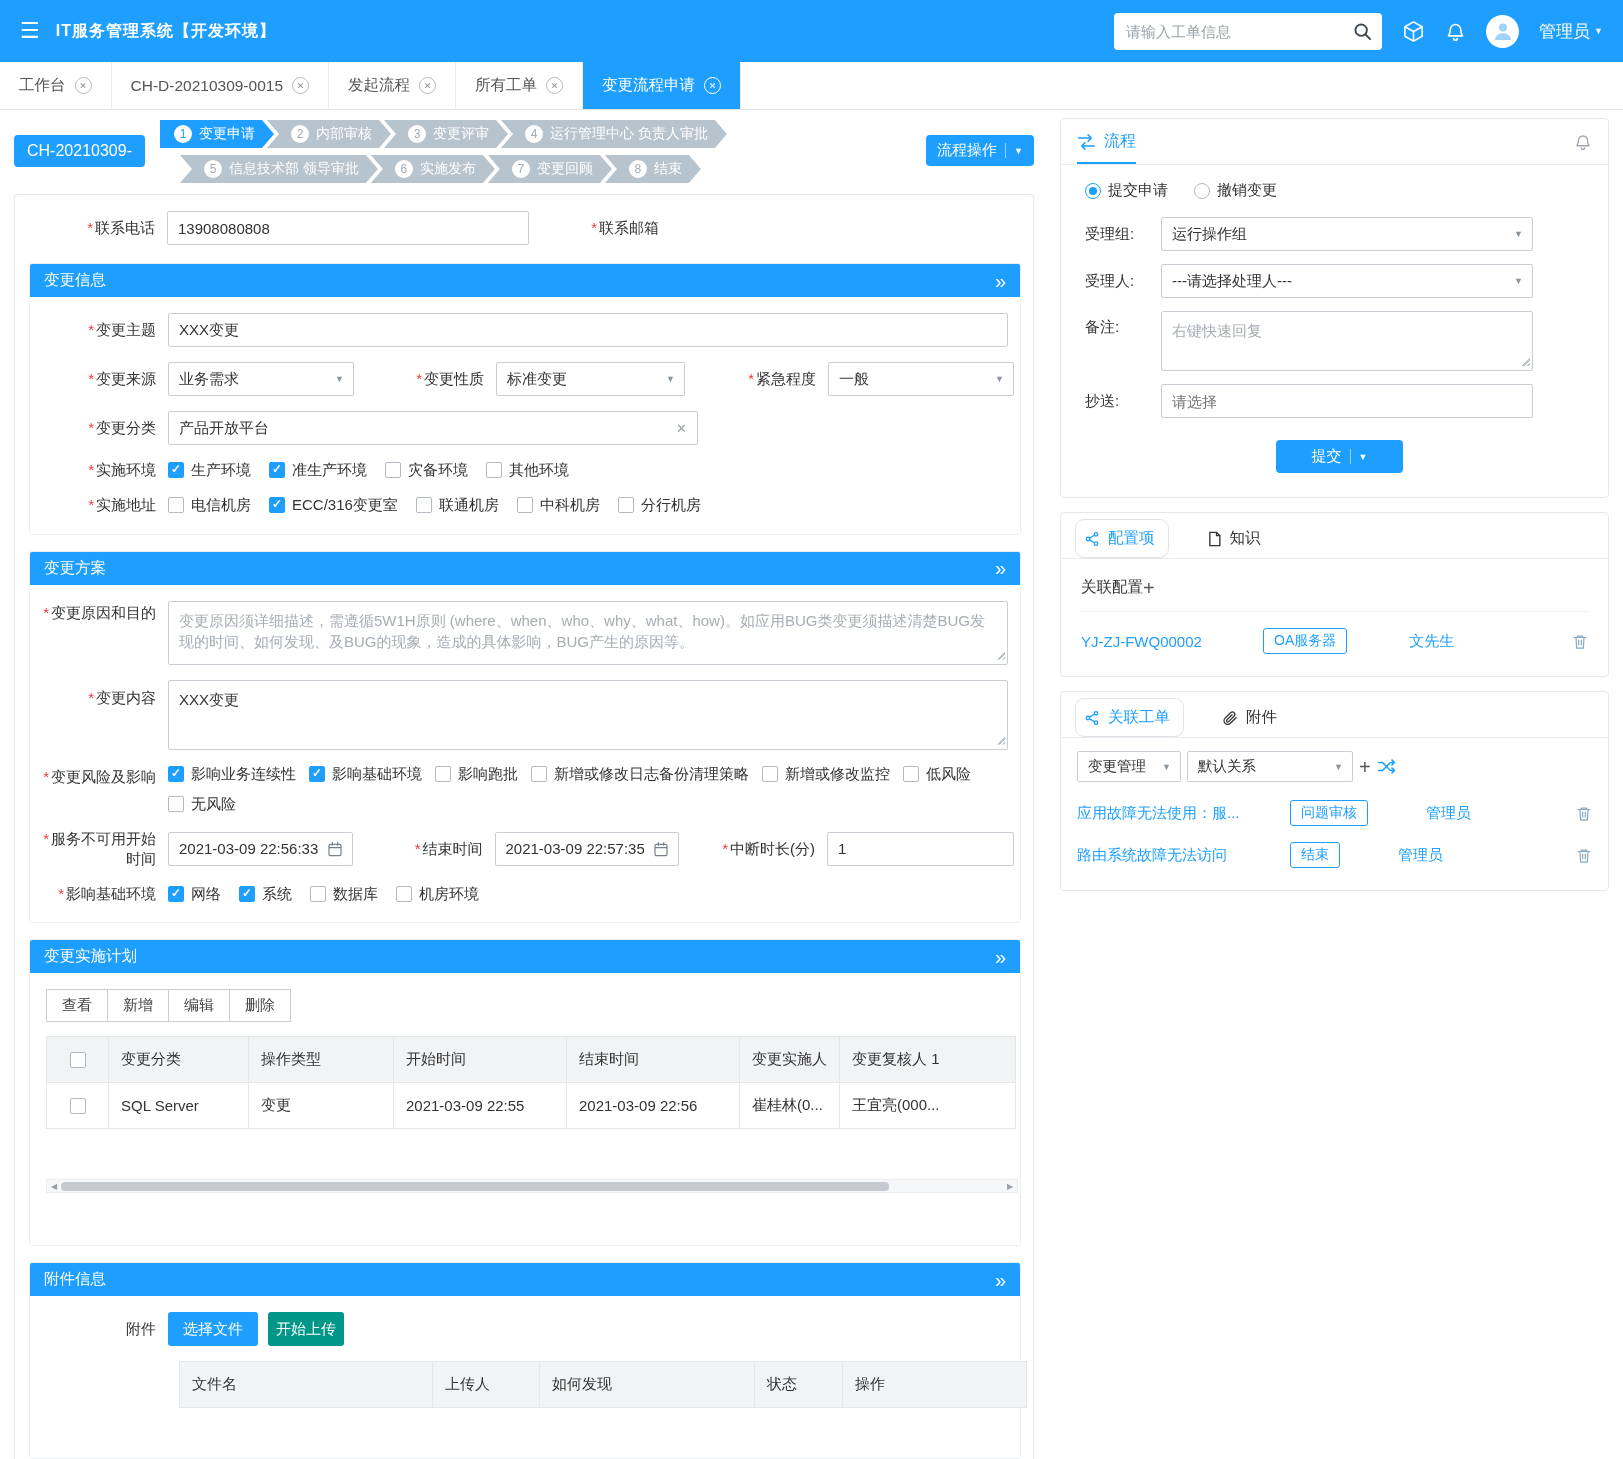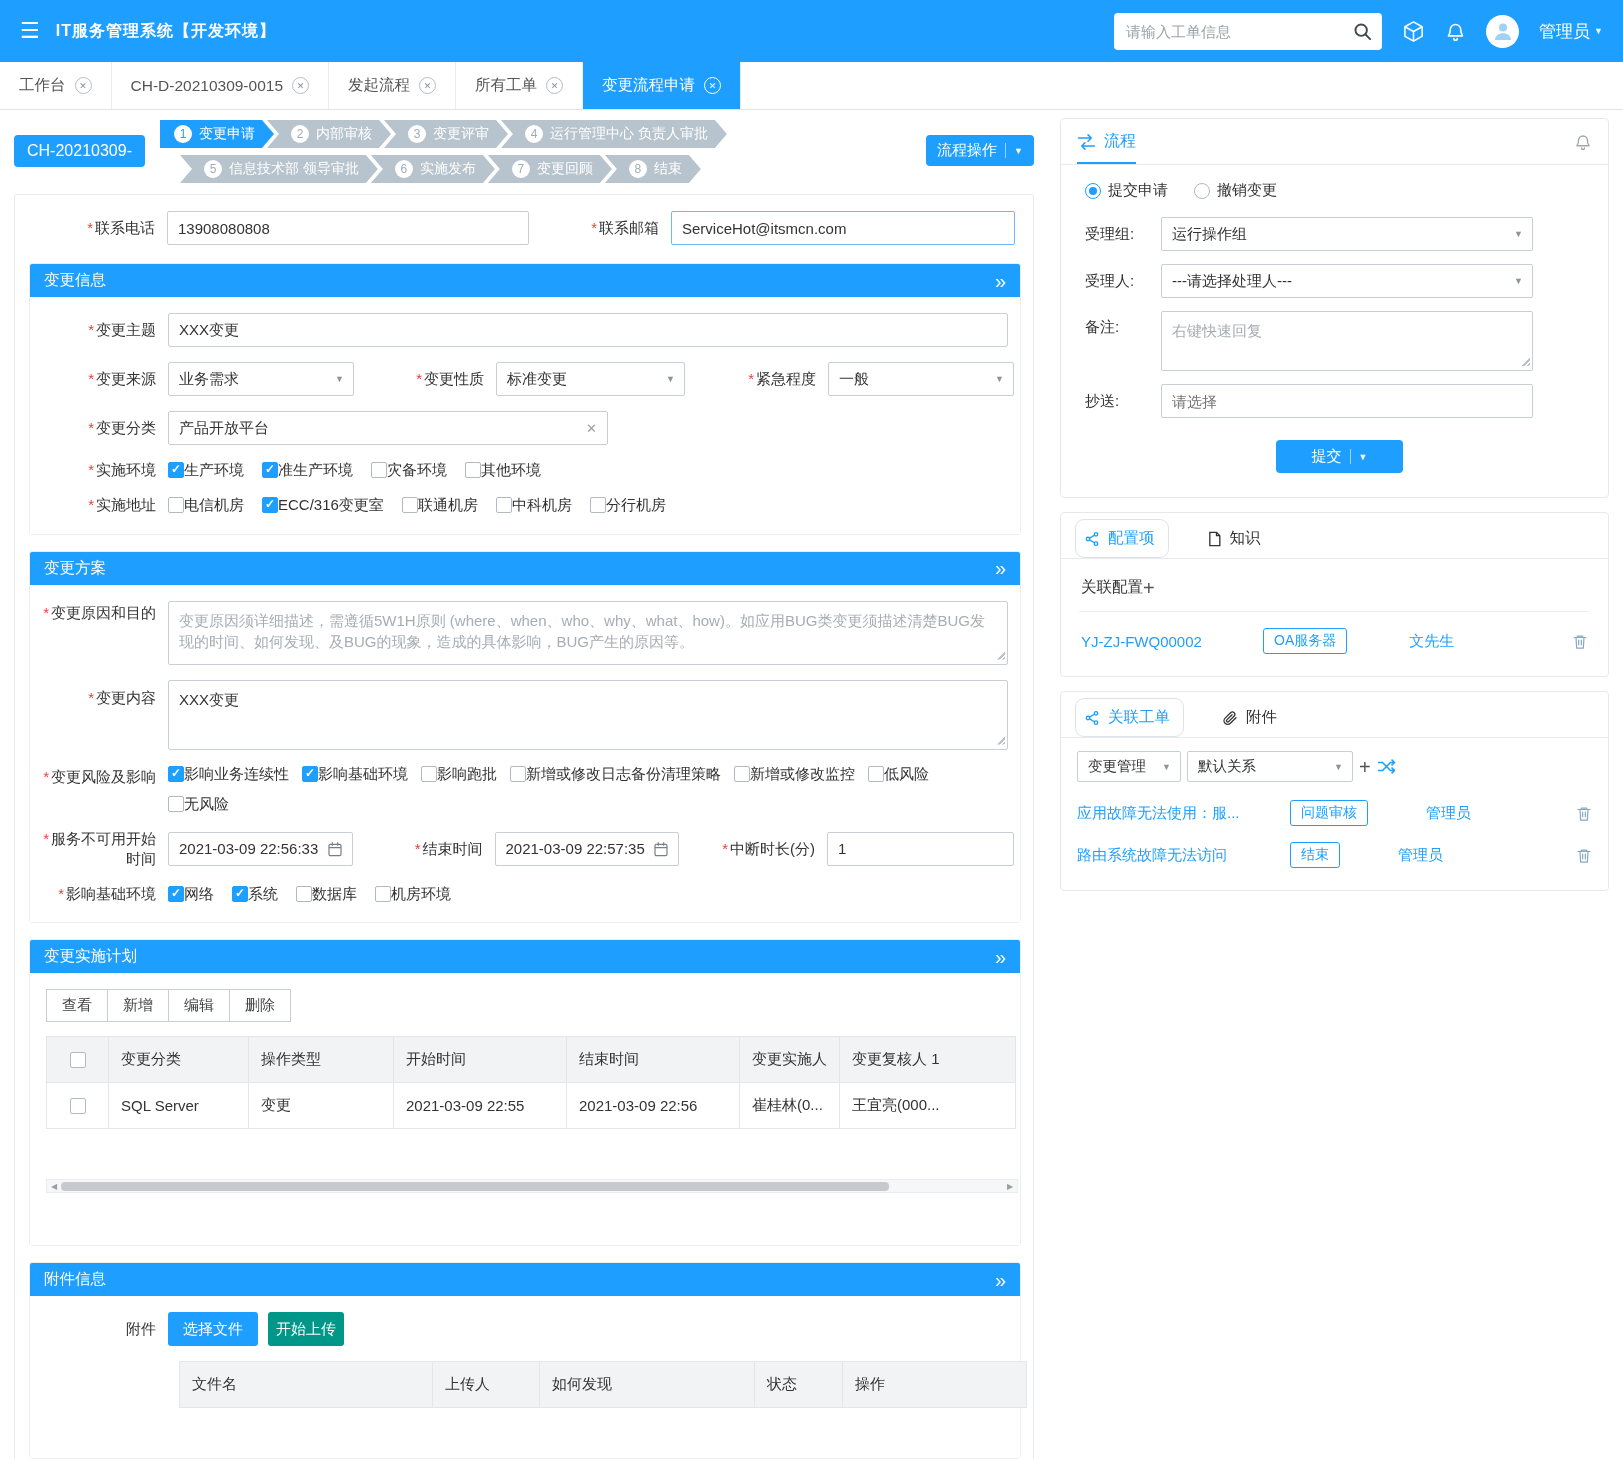--- a/index.html
+++ b/index.html
@@ -63,21 +63,21 @@
   .collapse-icon { margin-left:auto; font-size:20px; cursor:pointer; line-height:1; }
   .section-body { padding:16px 6px 14px 0; background:#fff; }
 
   .select { height:34px; border:1px solid #c9ced4; border-radius:2px; display:flex; align-items:center; padding:0 9px 0 10px; font-size:15px; color:#333; background:#fff; cursor:pointer; }
   .select .sval { flex:1; white-space:nowrap; overflow:hidden; }
   .input-clear { height:34px; border:1px solid #c9ced4; border-radius:2px; display:flex; align-items:center; padding:0 10px; background:#fff; }
   .input-clear .sval { flex:1; }
   .clear-x { color:#9aa1a8; font-size:13px; cursor:pointer; }
 
   .cbgroup { display:flex; align-items:center; gap:18px; flex-wrap:wrap; }
-  .cb { display:flex; align-items:center; font-size:15px; cursor:pointer; }
+  .cb { display:flex; align-items:center; gap:7px; font-size:15px; cursor:pointer; }
   .cbbox { width:16px; height:16px; border:1px solid #b3b9c0; border-radius:2px; background:#fff; position:relative; flex-shrink:0; }
   .cbbox.checked { background:#1e9fff; border-color:#1e9fff; }
   .cbbox.checked::after { content:"✓"; position:absolute; color:#fff; font-size:12px; font-weight:bold; left:2px; top:-1px; }
 
   .ta-wrap { position:relative; flex:1; margin-right:6px; }
   .tarea { display:block; width:100%; border:1px solid #c9ced4; border-radius:2px; padding:8px 10px; font-size:15px; font-family:inherit; color:#333; resize:none; outline:none; line-height:1.45; }
   .tarea::placeholder { color:#a6adb5; }
   .grip { position:absolute; right:3px; bottom:5px; width:9px; height:9px; background:repeating-linear-gradient(135deg,#b9c1c9 0 1.5px,transparent 1.5px 3.5px); clip-path:polygon(100% 0,100% 100%,0 100%); pointer-events:none; }
 
   .dateinput { width:195px; height:34px; border:1px solid #c9ced4; border-radius:2px; display:flex; align-items:center; padding:0 9px 0 10px; font-size:15px; gap:6px; background:#fff; }
@@ -266,21 +266,20 @@
           <span class="caret white">▼</span>
         </button>
       </div>
 
       <div class="form-card">
 
         <div class="form-row contact-row">
           <label class="flabel req">联系电话</label>
           <input class="tinput" style="width: 362px;" value="13908080808">
           <label class="flabel req" style="width:142px;">联系邮箱</label>
-          <input class="tinput email" style="flex: 1 1 0%; margin-right: 6px;" value="ServiceHot@itsmcn.com">
         </div>
 
         <section class="section">
           <div class="section-header">
             <span>变更信息</span>
             <span class="collapse-icon">»</span>
           </div>
           <div class="section-body">
             <div class="form-row">
               <label class="flabel req">变更主题</label>
@@ -298,21 +297,21 @@
                 <span class="caret">▼</span>
               </div>
               <label class="flabel req" style="width:143px;">紧急程度</label>
               <div class="select" style="width:192px;">
                 <span class="sval">一般</span>
                 <span class="caret">▼</span>
               </div>
             </div>
             <div class="form-row">
               <label class="flabel req">变更分类</label>
-              <div class="input-clear" style="width:440px;">
+              <div class="input-clear" style="width:530px;">
                 <span class="sval">产品开放平台</span>
                 <span class="clear-x">✕</span>
               </div>
             </div>
             <div class="form-row">
               <label class="flabel req">实施环境</label>
               <div class="cbgroup">
                 <label class="cb">
                     <span class="cbbox checked"></span>
                     <span>生产环境</span>

